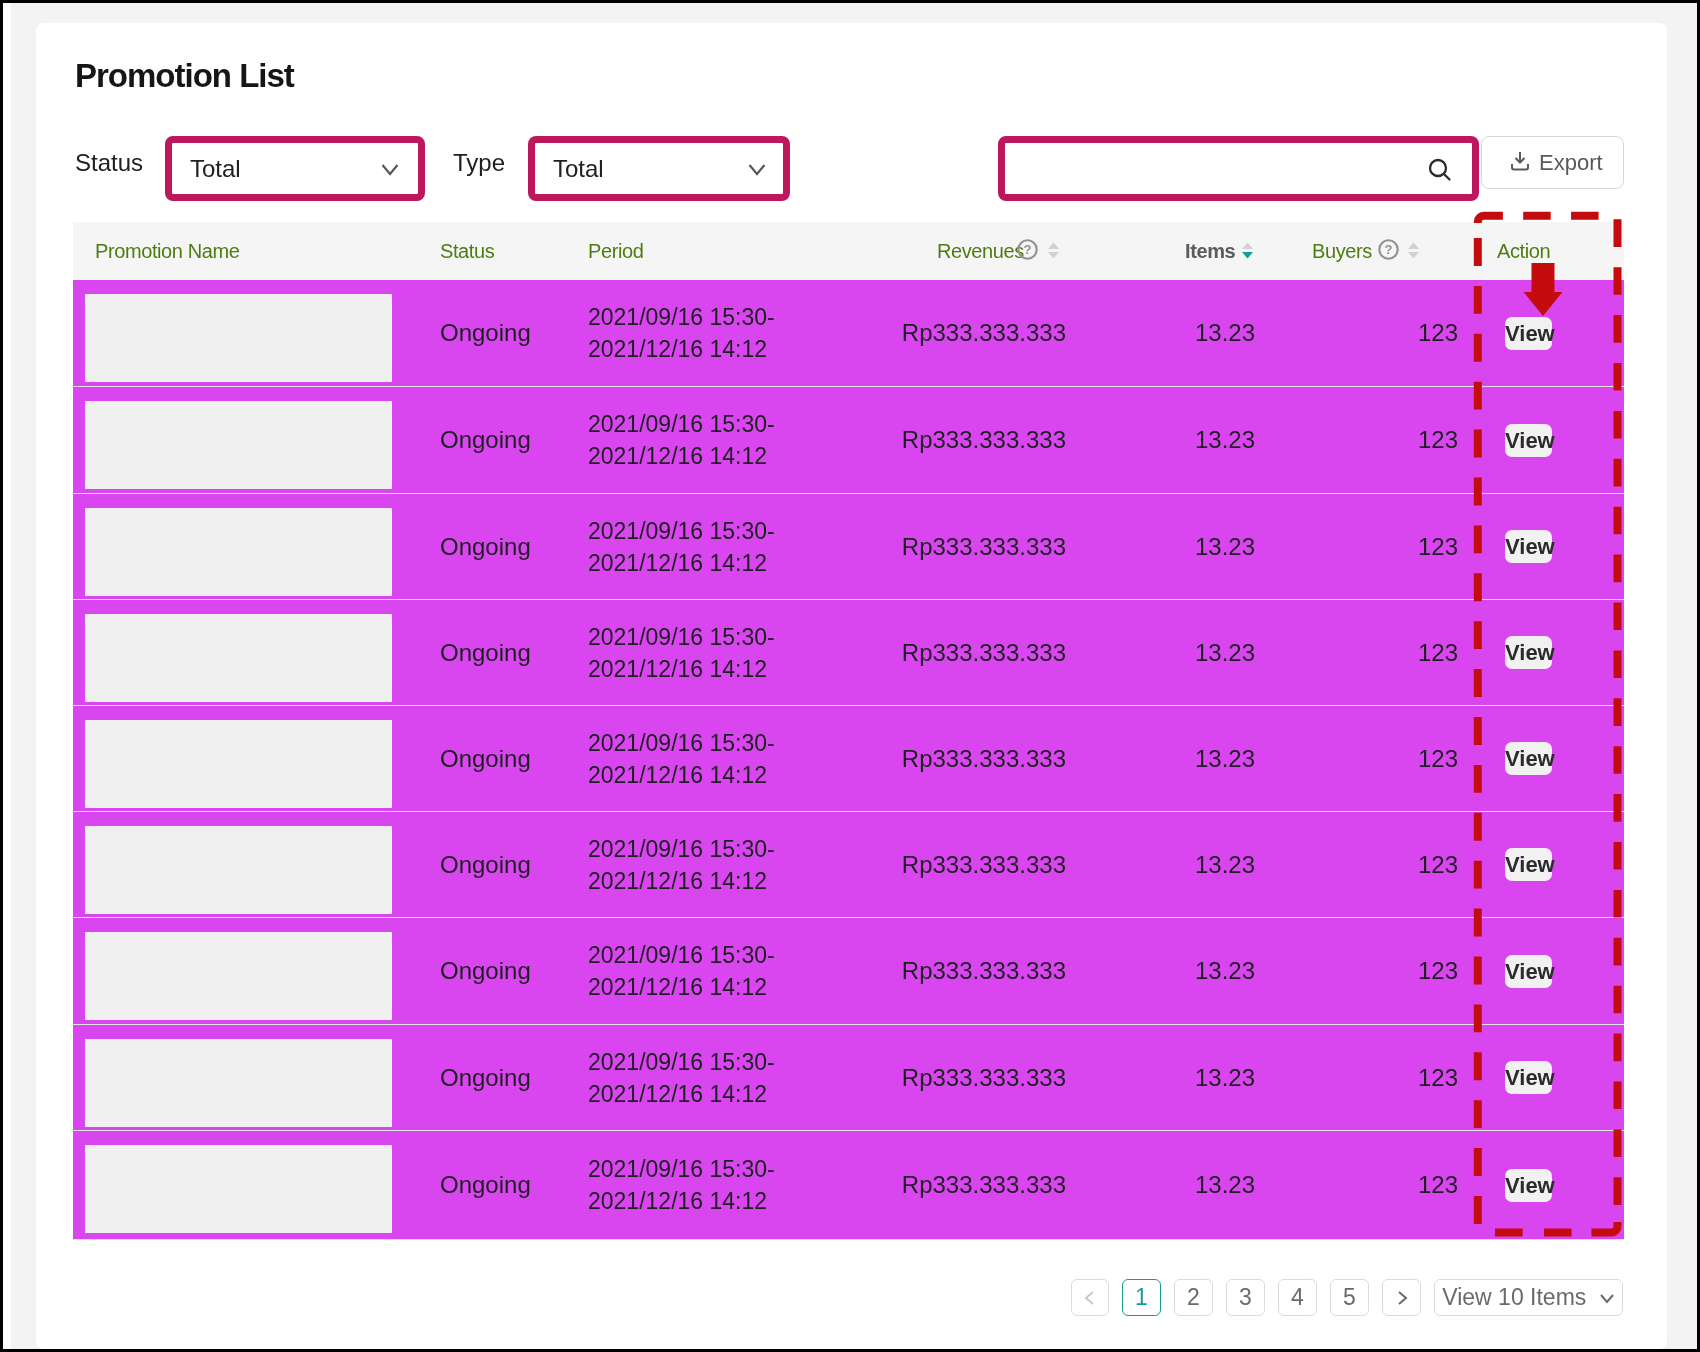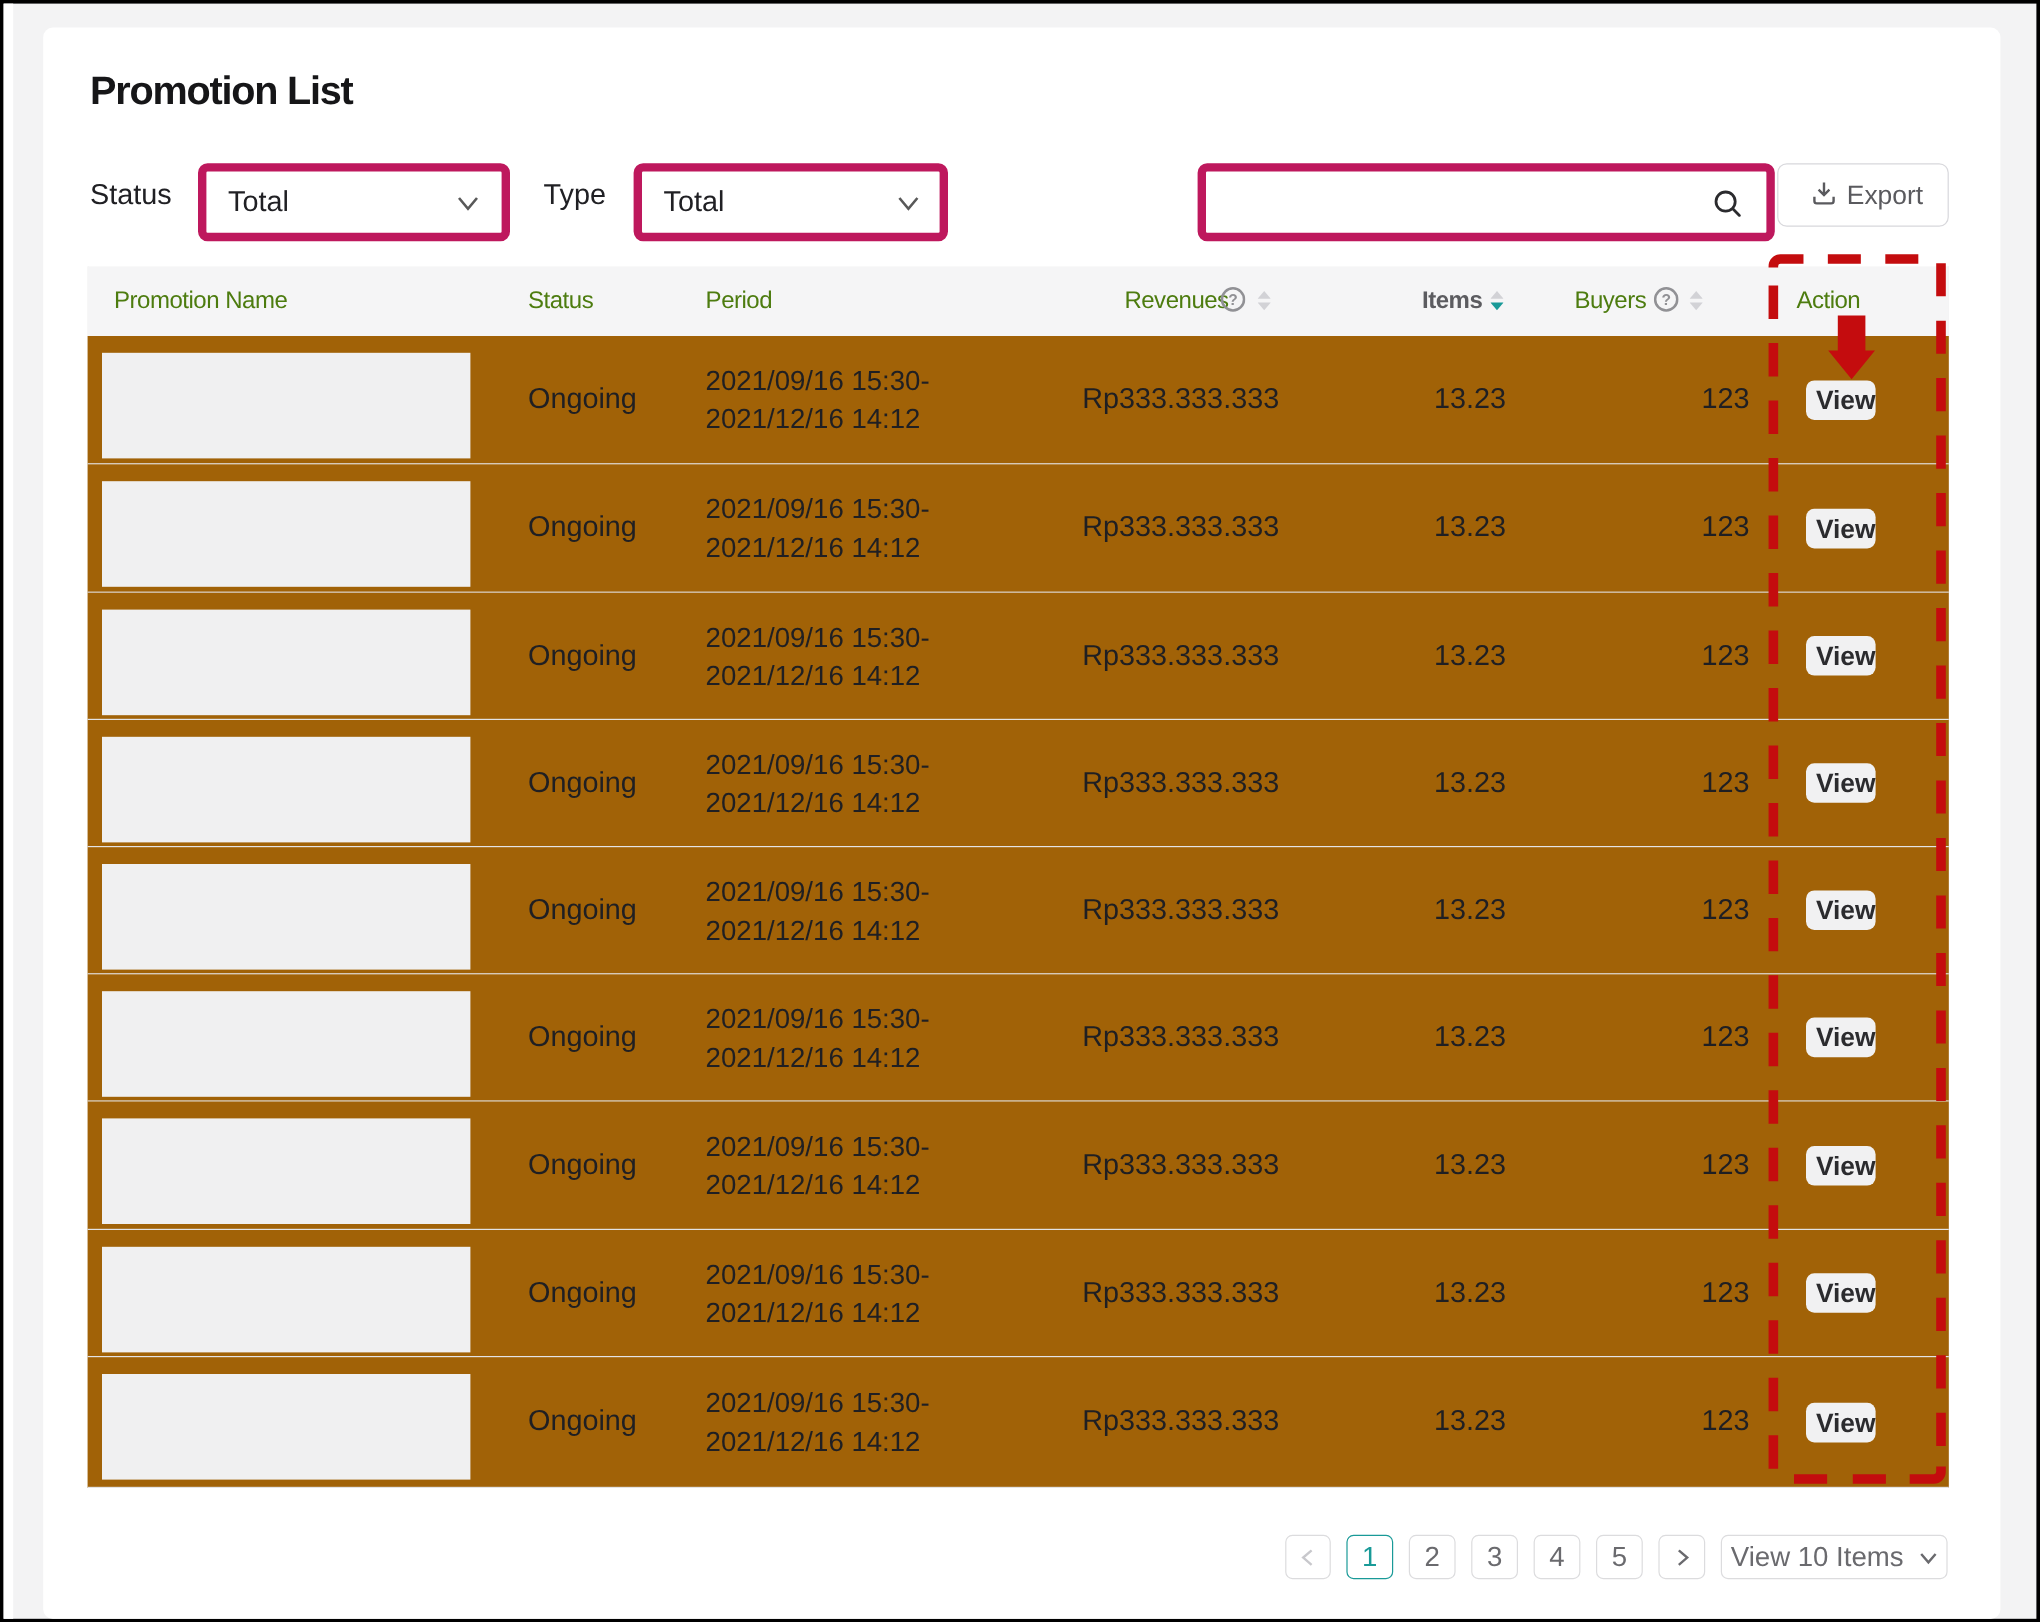--- a/index.html
+++ b/index.html
@@ -9,27 +9,27 @@
 .title{position:absolute;left:75px;top:57px;font-size:33px;font-weight:bold;letter-spacing:-1px;color:#161618}
 .lbl{position:absolute;top:136px;height:54px;line-height:54px;font-size:24px;color:#202024}
 .ctrl{position:absolute;top:136px;height:51px;border:7px solid #be185d;border-radius:8px;background:#fff}
 .ctrl .txt{position:absolute;left:18px;top:0;height:51px;line-height:51px;font-size:24px;color:#202024}
 .chev{position:absolute;top:19px;width:20px;height:15px}
 .phld{position:absolute;left:18px;top:0;height:51px;line-height:51px;font-size:22px;color:#c4c4c8}
 .exp{position:absolute;left:1481px;top:136px;width:141px;height:51px;border:1px solid #d8d8dc;border-radius:8px;background:#fff}
 .tbl{position:absolute;left:73px;top:222px;width:1551px;height:1018px;border-left:1px solid #ededef;border-right:1px solid #ededef;box-sizing:border-box}
 .thead{position:absolute;left:73px;top:222px;width:1551px;height:58px;background:#f5f5f6}
 .th{position:absolute;top:0;height:58px;line-height:58px;font-size:20px;color:#4d7c0f;letter-spacing:-0.4px}
-.row{position:absolute;left:73px;width:1551px;border-bottom:1px solid #e3e3e5;background:#a16207;box-sizing:content-box}
+.row{position:absolute;left:73px;width:1551px;border-bottom:1px solid #e3e3e5;background:#d946ef;box-sizing:content-box}
 .ph{position:absolute;left:12px;top:14px;width:307px;height:88px;background:#f0f0f1}
 .cell{position:absolute;top:0;height:100%;display:flex;align-items:center;font-size:24px;color:#1f1f23}
 .ongoing{left:367px}
 .period{left:515px;line-height:32px;font-size:23px}
 .num{justify-content:flex-end}
-.viewbtn{position:absolute;left:1432px;top:50%;margin-top:-16.5px;width:58px;height:33px;border-radius:7px;background:#f1f1f2;color:#2b2b2e;font-size:22px;font-weight:bold;text-align:right;line-height:33px}
+.viewbtn{position:absolute;left:1432px;top:50%;margin-top:-16.5px;width:47px;height:33px;border-radius:7px;background:#f1f1f2;color:#2b2b2e;font-size:22px;font-weight:bold;text-align:left;line-height:33px}
 .pgbtn{position:absolute;top:1279px;height:37px;border:1px solid #dcdcde;border-radius:6px;background:#fff;text-align:center;font-size:23px;color:#6a6a6e;line-height:35px;box-sizing:border-box}
 </style></head><body>
 <div class="page"></div>
 <div class="strip"></div>
 <div class="card"></div>
 <div class="title">Promotion List</div>
 <div class="lbl" style="left:75px;">Status</div>
 <div class="ctrl" style="left:165px;width:246px;">
     <div class="txt">Total</div>
     <svg class="chev" style="left:208px;" viewBox="0 0 20 15">

